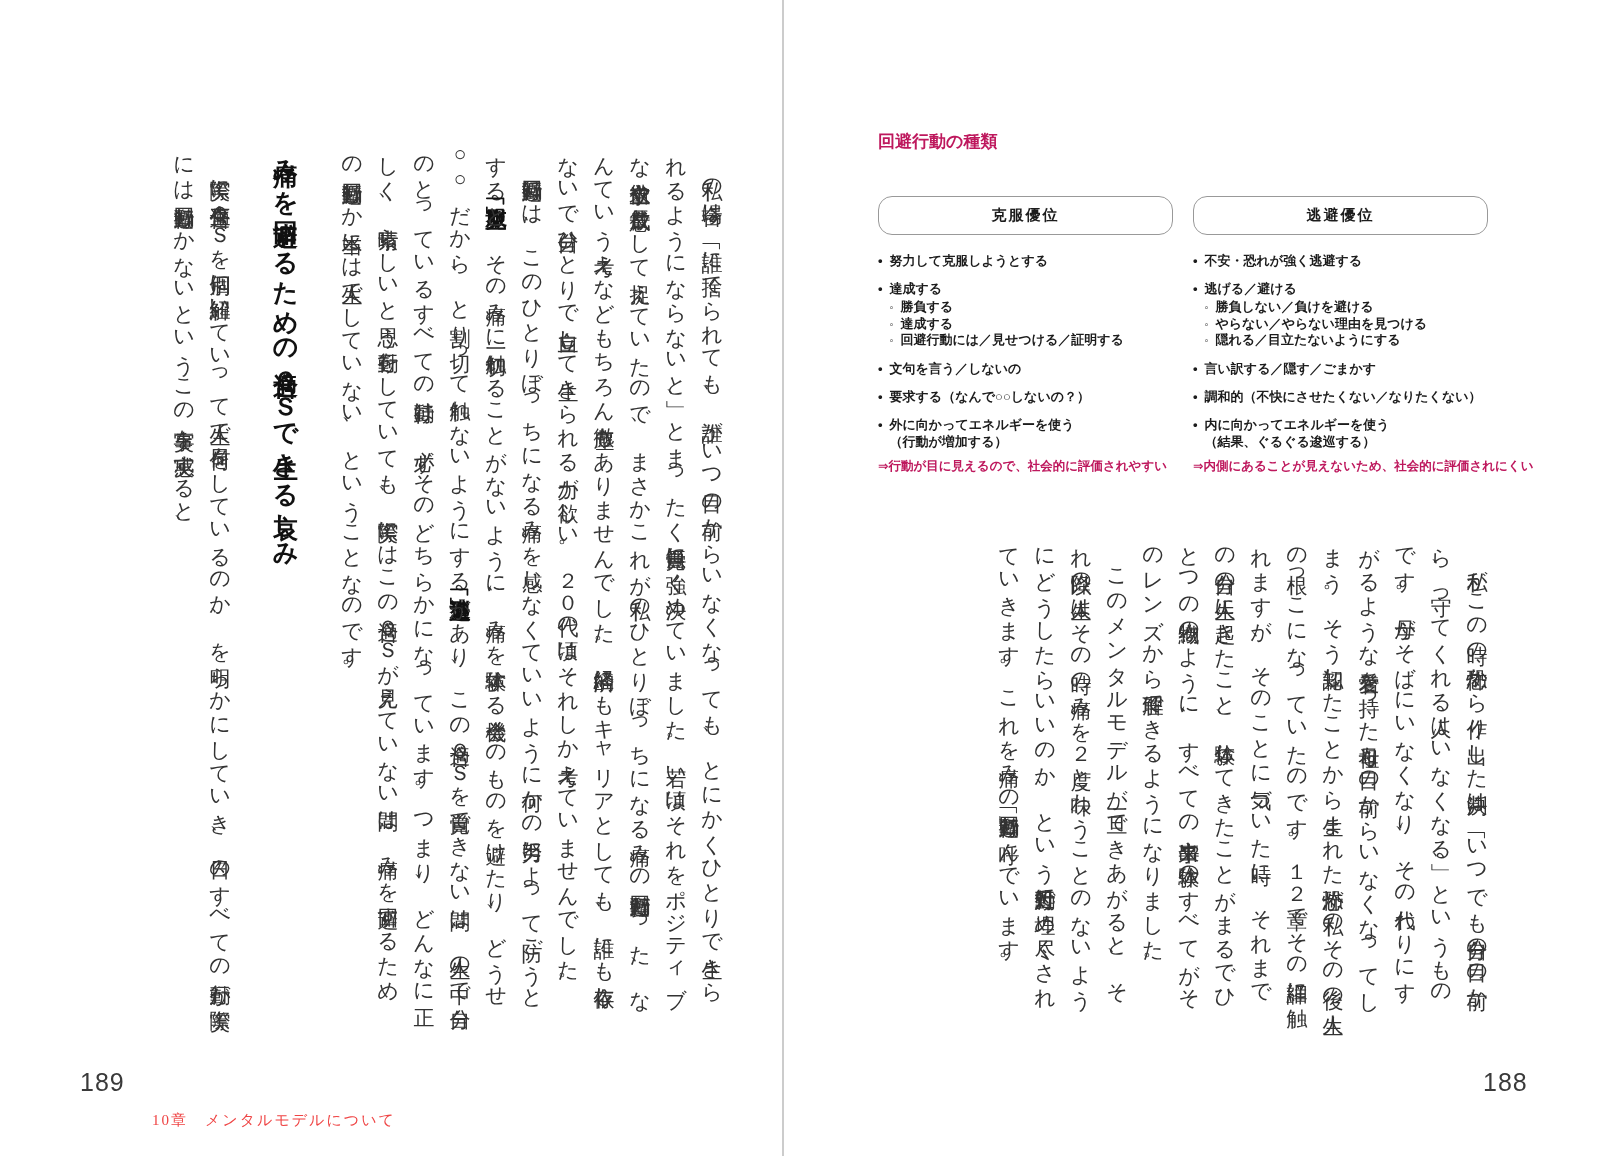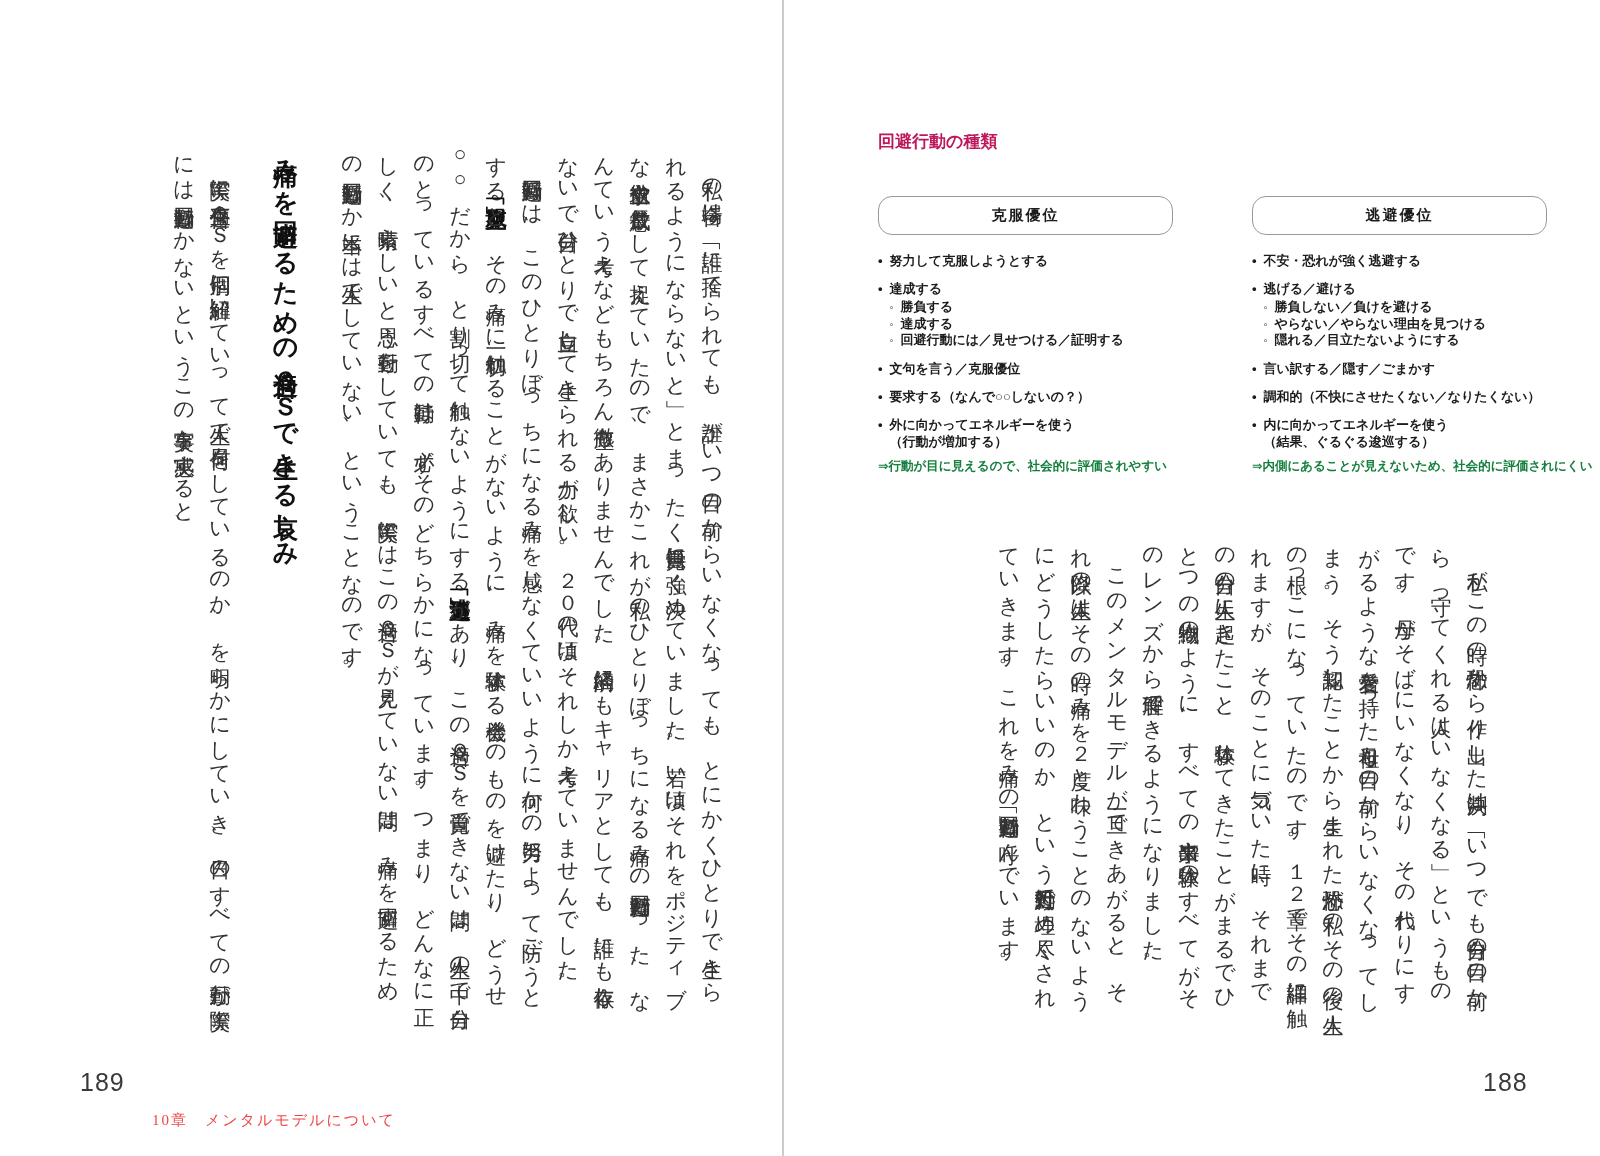--- a/index.html
+++ b/index.html
@@ -19,34 +19,34 @@
             font-size:25px;line-height:40px;font-weight:bold;color:#111111;letter-spacing:1px;}
   .seg-bold{font-family:"Liberation Sans","DejaVu Sans",sans-serif;font-weight:bold;color:#111111;}
 
   
   .diag-title{position:absolute;left:878px;top:130px;
               font-family:"Liberation Sans","DejaVu Sans",sans-serif;
               font-size:17px;font-weight:bold;color:#be185d;}
   .diag-col{position:absolute;top:196px;width:302px;
             font-family:"Liberation Sans","DejaVu Sans",sans-serif;color:#1c1c1c;}
   .diag-col.c0{left:878px;}
-  .diag-col.c1{left:1252px;}
+  .diag-col.c1{left:1193px;}
   .pill{box-sizing:border-box;width:295px;height:39px;border:1.5px solid #999999;border-radius:14px;
         display:flex;align-items:center;justify-content:center;
         font-size:15px;font-weight:bold;letter-spacing:2px;}
   ul.diag-list{list-style:none;margin:17px 0 0 0;padding:0;font-size:13px;font-weight:600;line-height:17px;}
   ul.diag-list > li{display:flex;gap:7px;margin-top:11px;align-items:flex-start;}
   ul.diag-list > li:first-child{margin-top:0;}
   .bullet{flex:0 0 auto;font-size:13px;line-height:17px;}
   ul.subs{list-style:none;margin:2px 0 0 0;padding:0;}
   ul.subs li{display:flex;gap:7px;margin-top:0;line-height:16.5px;}
   .sub-bullet{flex:0 0 auto;font-size:11px;line-height:16.5px;}
   .item-line2{line-height:17px;}
   .diag-note{position:absolute;left:0;top:262px;width:330px;
-             font-size:12.5px;font-weight:600;color:#15803d;white-space:nowrap;}
+             font-size:12.5px;font-weight:600;color:#be185d;white-space:nowrap;}
 
   
   .folio{position:absolute;top:1068px;
          font-family:"Liberation Sans","DejaVu Sans",sans-serif;
          font-size:25px;color:#3a3a3a;letter-spacing:1px;}
   .folio-left{left:80px;}
   .folio-right{left:1483px;}
   .running-head{position:absolute;top:1111px;left:152px;
                 font-family:"Liberation Serif","DejaVu Serif",serif;
                 font-size:15px;color:#ef4444;letter-spacing:2px;}
@@ -85,21 +85,21 @@
                 <li>
                   <span class="sub-bullet">◦</span>
                   <span>回避行動には／見せつける／証明する</span>
                 </li>
               </ul>
             </div>
           </li>
           <li>
             <span class="bullet">•</span>
             <div>
-              <div>文句を言う／克服優位</div>
+              <div>文句を言う／しないの</div>
             </div>
           </li>
           <li>
             <span class="bullet">•</span>
             <div>
               <div>要求する（なんで○○しないの？）</div>
             </div>
           </li>
           <li>
             <span class="bullet">•</span>

